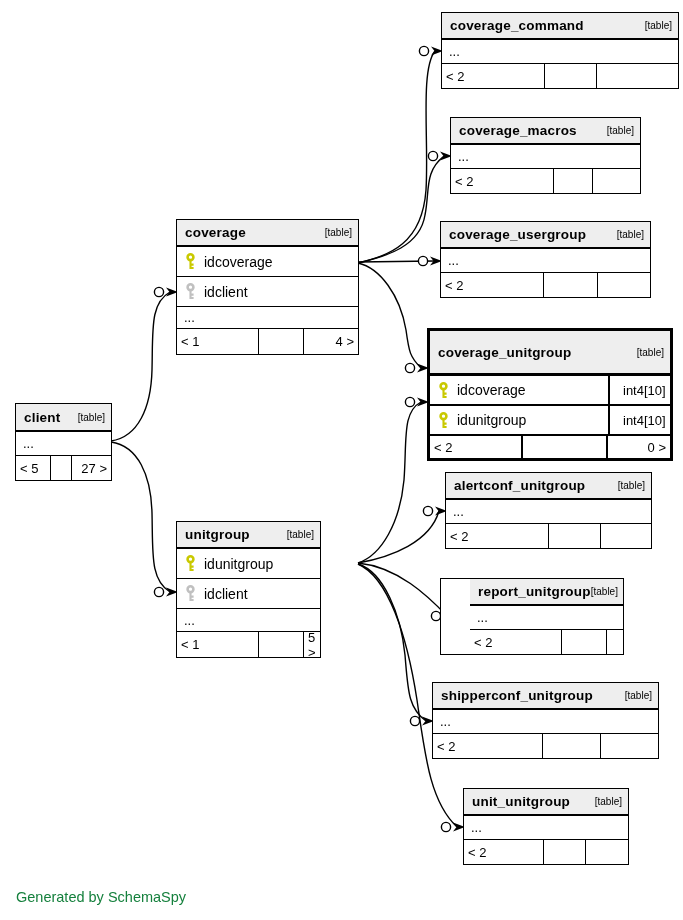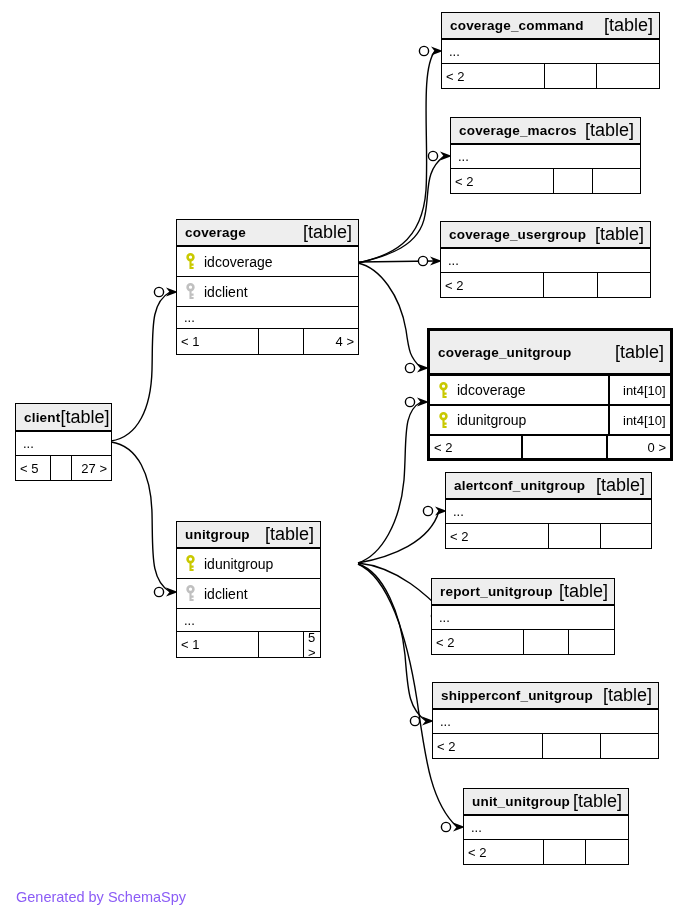--- a/index.html
+++ b/index.html
@@ -10,21 +10,21 @@
   .edges circle{fill:#fff;stroke:#000;stroke-width:1.4;}
   .edges polygon{fill:#000;stroke:none;}
 
   .tbl{position:absolute;z-index:1;background:#fff;border:1px solid #000;box-sizing:border-box;}
   .tbl.hl{border-width:3px;}
 
   .hd{height:27px;box-sizing:border-box;background:#eee;border-bottom:2px solid #000;
       display:flex;justify-content:space-between;align-items:center;padding:0 6px 0 8px;}
   .hl .hd{border-bottom-width:3px;height:45px;}
   .nm{font-weight:bold;font-size:13.5px;letter-spacing:0.2px;}
-  .tg{font-size:18px;font-weight:normal;}
+  .tg{font-size:10px;font-weight:normal;}
 
   .row{box-sizing:border-box;border-bottom:1px solid #000;display:flex;align-items:center;font-size:14px;}
   .hl .row{border-bottom-width:2px;}
   .attr{height:30px;}
   .dots{height:24px;padding-left:7px;font-size:13px;}
   .key{margin:0 8px 0 8px;display:flex;align-items:center;}
   .lbl{flex:1;}
   .typ{width:62px;align-self:stretch;display:flex;align-items:center;box-sizing:border-box;
        border-left:2px solid #000;padding-left:13px;font-size:13px;}
 
@@ -41,45 +41,45 @@
   #t-client .fc.a{width:35px;} #t-client .fc.b{width:21px;}
 
   #t-coverage{left:176px;top:219px;width:183px;}
   #t-coverage .dots{height:22px;} #t-coverage .ft{height:25px;}
   #t-coverage .fc.a{width:82px;} #t-coverage .fc.b{width:45px;}
 
   #t-unitgroup{left:176px;top:521px;width:145px;}
   #t-unitgroup .dots{height:23px;} #t-unitgroup .ft{height:25px;}
   #t-unitgroup .fc.a{width:82px;} #t-unitgroup .fc.b{width:45px;}
 
-  #t-coverage_command{left:441px;top:12px;width:219px;}
+  #t-coverage_command{left:441px;top:12px;width:238px;}
   #t-coverage_command .fc.a{width:103px;} #t-coverage_command .fc.b{width:52px;}
 
   #t-coverage_macros{left:450px;top:117px;width:191px;}
   #t-coverage_macros .fc.a{width:103px;} #t-coverage_macros .fc.b{width:39px;}
 
   #t-coverage_usergroup{left:440px;top:221px;width:211px;}
   #t-coverage_usergroup .fc.a{width:103px;} #t-coverage_usergroup .fc.b{width:54px;}
 
   #t-coverage_unitgroup{left:427px;top:328px;width:246px;}
   #t-coverage_unitgroup .fc.a{width:93px;} #t-coverage_unitgroup .fc.b{width:85px;}
 
   #t-alertconf_unitgroup{left:445px;top:472px;width:207px;}
   #t-alertconf_unitgroup .fc.a{width:103px;} #t-alertconf_unitgroup .fc.b{width:52px;}
 
-  #t-report_unitgroup{left:431px;top:578px;width:184px;}
+  #t-report_unitgroup{left:440px;top:578px;width:184px;padding-left:29px;}
   #t-report_unitgroup .fc.a{width:92px;} #t-report_unitgroup .fc.b{width:45px;}
 
   #t-shipperconf_unitgroup{left:432px;top:682px;width:227px;}
   #t-shipperconf_unitgroup .fc.a{width:110px;} #t-shipperconf_unitgroup .fc.b{width:58px;}
 
   #t-unit_unitgroup{left:463px;top:788px;width:166px;}
   #t-unit_unitgroup .fc.a{width:80px;} #t-unit_unitgroup .fc.b{width:42px;}
 
-  .credit{position:absolute;left:16px;top:889px;font-size:14.5px;color:#8b5cf6;z-index:1;text-align:center;}
+  .credit{position:absolute;left:16px;top:889px;font-size:14.5px;color:#15803d;z-index:1;text-align:center;}
 </style>
 </head>
 <body>
 
 <div class="canvas">
 
   <svg class="edges" width="683" height="920">
     <g>
       <path d="M358,263 C390,255 422,244 426,190 C429,140 420,70 435,51"></path>
       <circle cx="424" cy="51" r="4.6"></circle>

